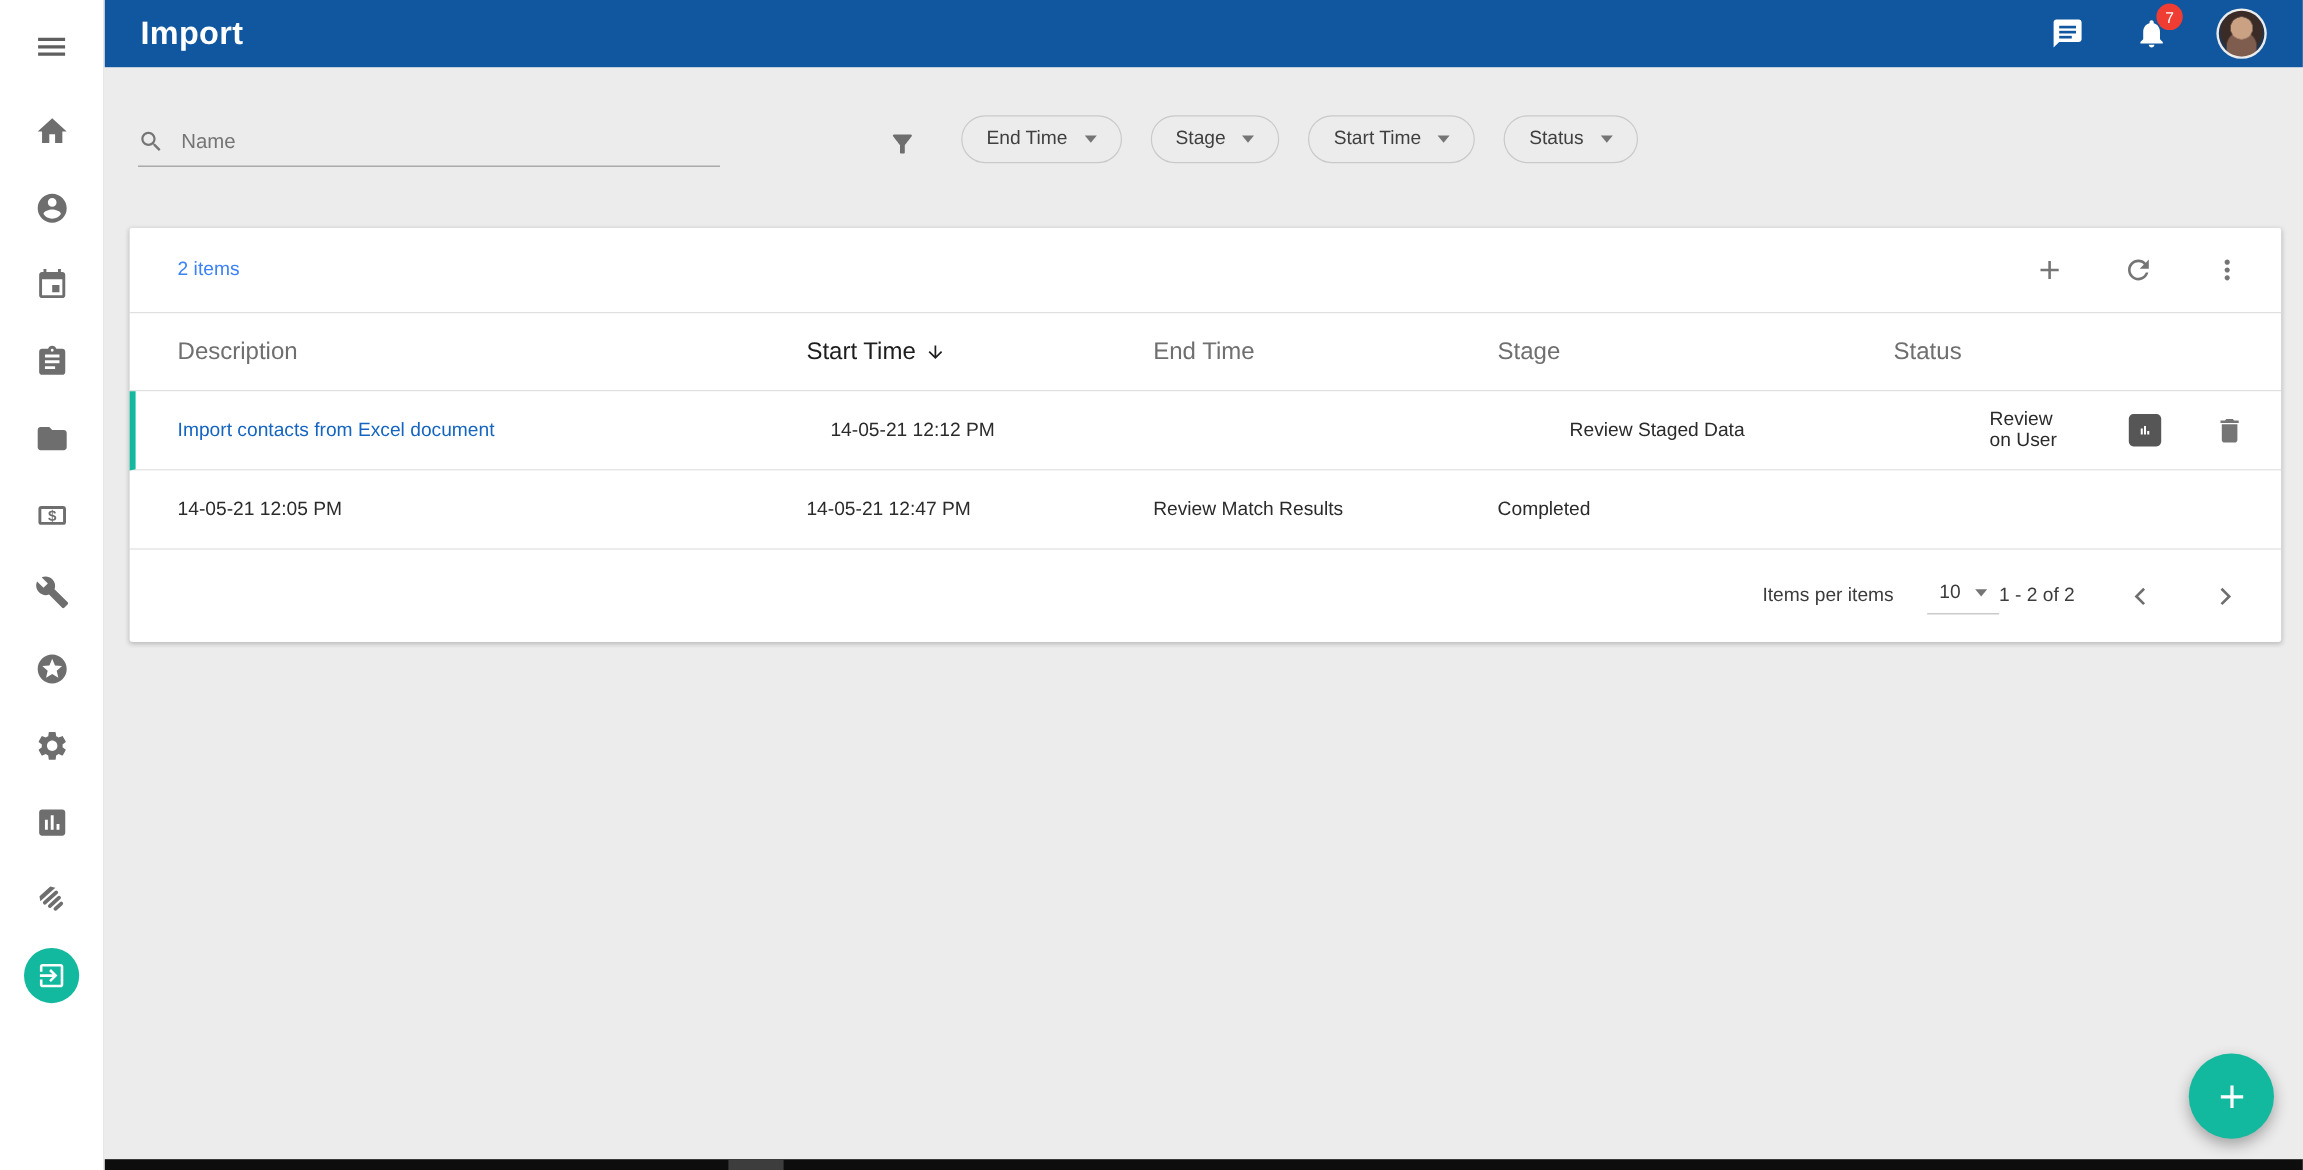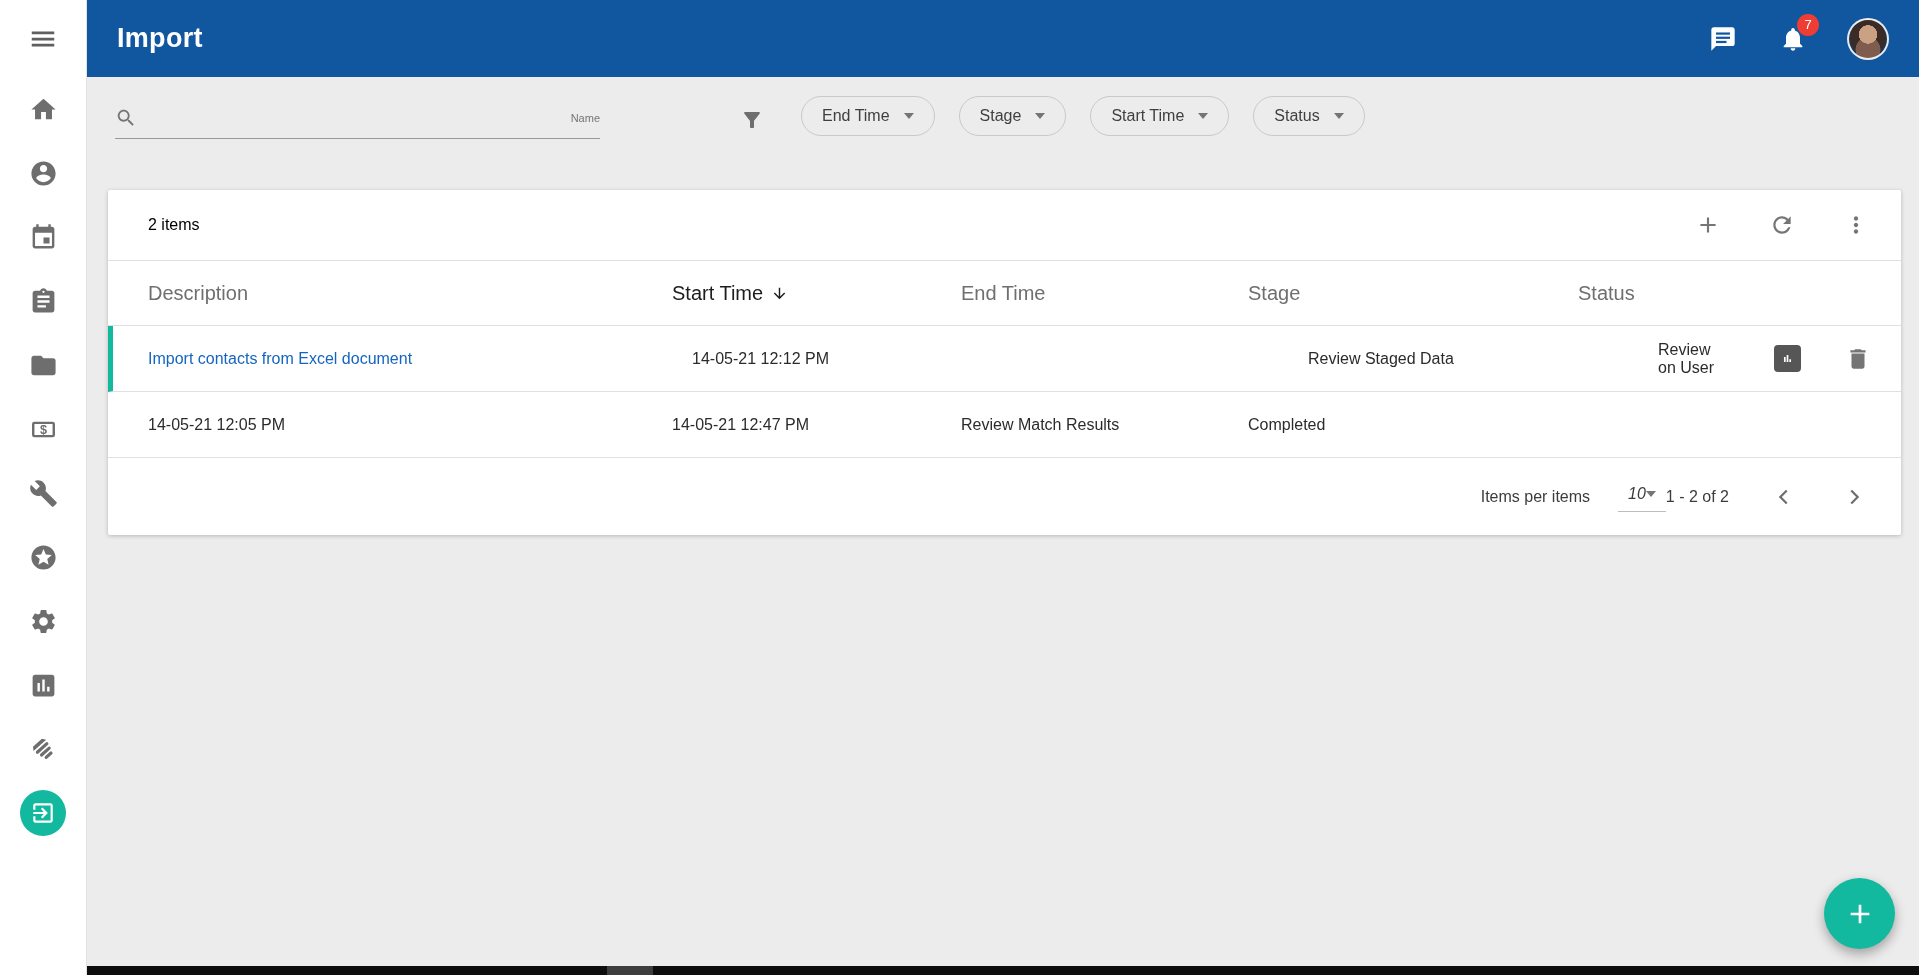--- a/index.html
+++ b/index.html
@@ -11,21 +11,21 @@
     background:#ffffff; border-right:1px solid #e2e2e2; z-index:30; }
   .hamburger { height:77px; display:flex; align-items:center; justify-content:center; cursor:pointer; }
   .nav-items { display:flex; flex-direction:column; align-items:center; }
   .nav-item { width:87px; height:64px; display:flex; align-items:center; justify-content:center; cursor:pointer; }
   .nav-item svg { width:29px; height:29px; fill:#6e6e6e; }
   .nav-active-circle { width:46px; height:46px; border-radius:50%;
     display:flex; align-items:center; justify-content:center; }
   .nav-active-circle svg { width:26px; height:26px; fill:#ffffff; }
 
   
-  .topbar { position:absolute; left:87px; top:0; right:0; height:77px;
+  .topbar { position:absolute; left:87px; top:0; right:0; height:56px;
     display:flex; align-items:center; padding:0 30px; z-index:20;gap:44px; }
   .topbar-title { color:#ffffff; font-size:27px; font-weight:700; letter-spacing:.3px; }
   .topbar-right { margin-left:auto; display:flex; align-items:center; gap:38px; }
   .topbar-iconbtn { position:relative; width:32px; height:32px; display:flex;
     align-items:center; justify-content:center; cursor:pointer; }
   .topbar-iconbtn svg { width:28px; height:28px; fill:#ffffff; }
   .badge { position:absolute; top:-9px; right:-10px; min-width:22px; height:22px;
     border-radius:11px; color:#fff; font-size:13px; display:flex; align-items:center;
     justify-content:center; padding:0 4px; }
   .avatar { width:42px; height:42px; border-radius:50%; cursor:pointer;
@@ -34,38 +34,38 @@
       radial-gradient(circle at 50% 38%, #caa183 0 30%, rgba(0,0,0,0) 31%),
       radial-gradient(circle at 50% 78%, #7e5d4e 0 35%, rgba(0,0,0,0) 36%),
       radial-gradient(circle at 50% 45%, #3a2b27 0 62%, #20344d 63%); }
 
   
   .filter-row { position:absolute; left:87px; top:77px; right:0; height:78px; }
   .search-field { position:absolute; left:28px; top:20px; width:485px; height:42px;
     border-bottom:1px solid #9a9a9a; display:flex; align-items:center; gap:14px; }
   .search-field svg { width:22px; height:22px; fill:#757575; flex:0 0 auto; }
   .search-field input { border:none; outline:none; background:transparent;
-    font-size:11px; color:#14532d; width:100%; font-family:inherit;text-align:right; }
+    font-size:17px; color:#14532d; width:100%; font-family:inherit; }
   .search-field input::placeholder { color:#757575; }
   .funnel-btn { position:absolute; left:648px; top:26px; width:34px; height:34px;
     display:flex; align-items:center; justify-content:center; cursor:pointer; }
   .funnel-btn svg { width:24px; height:24px; fill:#6e6e6e; }
   .chips { position:absolute; left:627px; top:19px; display:flex; gap:24px; margin-left:87px; }
   .chip { height:40px; border:1px solid #c9c9c9; border-radius:20px;
     display:flex; align-items:center; gap:14px; padding:0 20px; cursor:pointer;
     color:#3f3f3f; font-size:16px; background:transparent; }
   .caret { width:0; height:0; border-left:5px solid transparent; border-right:5px solid transparent;
     border-top:6px solid #757575; }
 
   
   .card { position:absolute; left:108px; top:190px; width:1793px; height:345px;
     background:#fff; border-radius:2px; box-shadow:0 1px 4px rgba(0,0,0,.22); }
   .card-header { height:71px; display:flex; align-items:center;
     padding:0 30px 0 40px; border-bottom:1px solid #e0e0e0; }
-  .items-count { color:#000000; font-size:16px; }
+  .items-count { color:#3b82f6; font-size:16px; }
   .card-actions { margin-left:auto; display:flex; align-items:center; gap:44px; }
   .card-actions .iconbtn { width:30px; height:30px; display:flex; align-items:center;
     justify-content:center; cursor:pointer; }
   .card-actions svg { width:26px; height:26px; fill:#757575; }
 
   .thead, .trow { display:grid;
     grid-template-columns:524px 289px 287px 330px 1fr 150px;
     align-items:center; padding-left:40px; }
   .thead { height:65px; border-bottom:1px solid #e0e0e0; color:#6f6f6f; font-size:20px; }
   .thead .sorted { color:#1d1d1d; display:flex; align-items:center; gap:8px; }
@@ -75,22 +75,22 @@
   .row-link { color:#1565c0; cursor:pointer; text-decoration:none; }
   .row-actions { display:flex; align-items:center; gap:44px; justify-content:flex-end; padding-right:30px; }
   .poll-btn { width:27px; height:27px; background:#565656; border-radius:4px;
     display:flex; align-items:center; justify-content:center; cursor:pointer; }
   .poll-btn svg { width:17px; height:17px; fill:#ffffff; }
   .trash-btn { width:26px; height:26px; cursor:pointer; }
   .trash-btn svg { width:26px; height:26px; fill:#757575; }
 
   .pagination { height:77px; display:flex; align-items:center; justify-content:flex-end;
     padding-right:32px; color:#3c3c3c; font-size:16px; }
-  .pagesize { display:flex; align-items:center; margin-left:28px;
-    border-bottom:1px solid #bdbdbd; padding:4px 10px 8px 10px; cursor:pointer;font-style:italic; }
+  .pagesize { display:flex; align-items:center; gap:12px; margin-left:28px;
+    border-bottom:1px solid #bdbdbd; padding:4px 10px 8px 10px; cursor:pointer; }
   .range { }
   .pager-btn { width:30px; height:30px; margin-left:40px; display:flex; align-items:center;
     justify-content:center; cursor:pointer; }
   .pager-btn svg { width:22px; height:22px; stroke:#6e6e6e; stroke-width:2.4; fill:none; }
 
   
   .fab { position:absolute; left:1824px; top:878px; width:71px; height:71px; border-radius:50%;
     display:flex; align-items:center; justify-content:center; cursor:pointer;
     box-shadow:0 5px 12px rgba(0,0,0,.32); }
   .fab svg { width:32px; height:32px; fill:#ffffff; }

